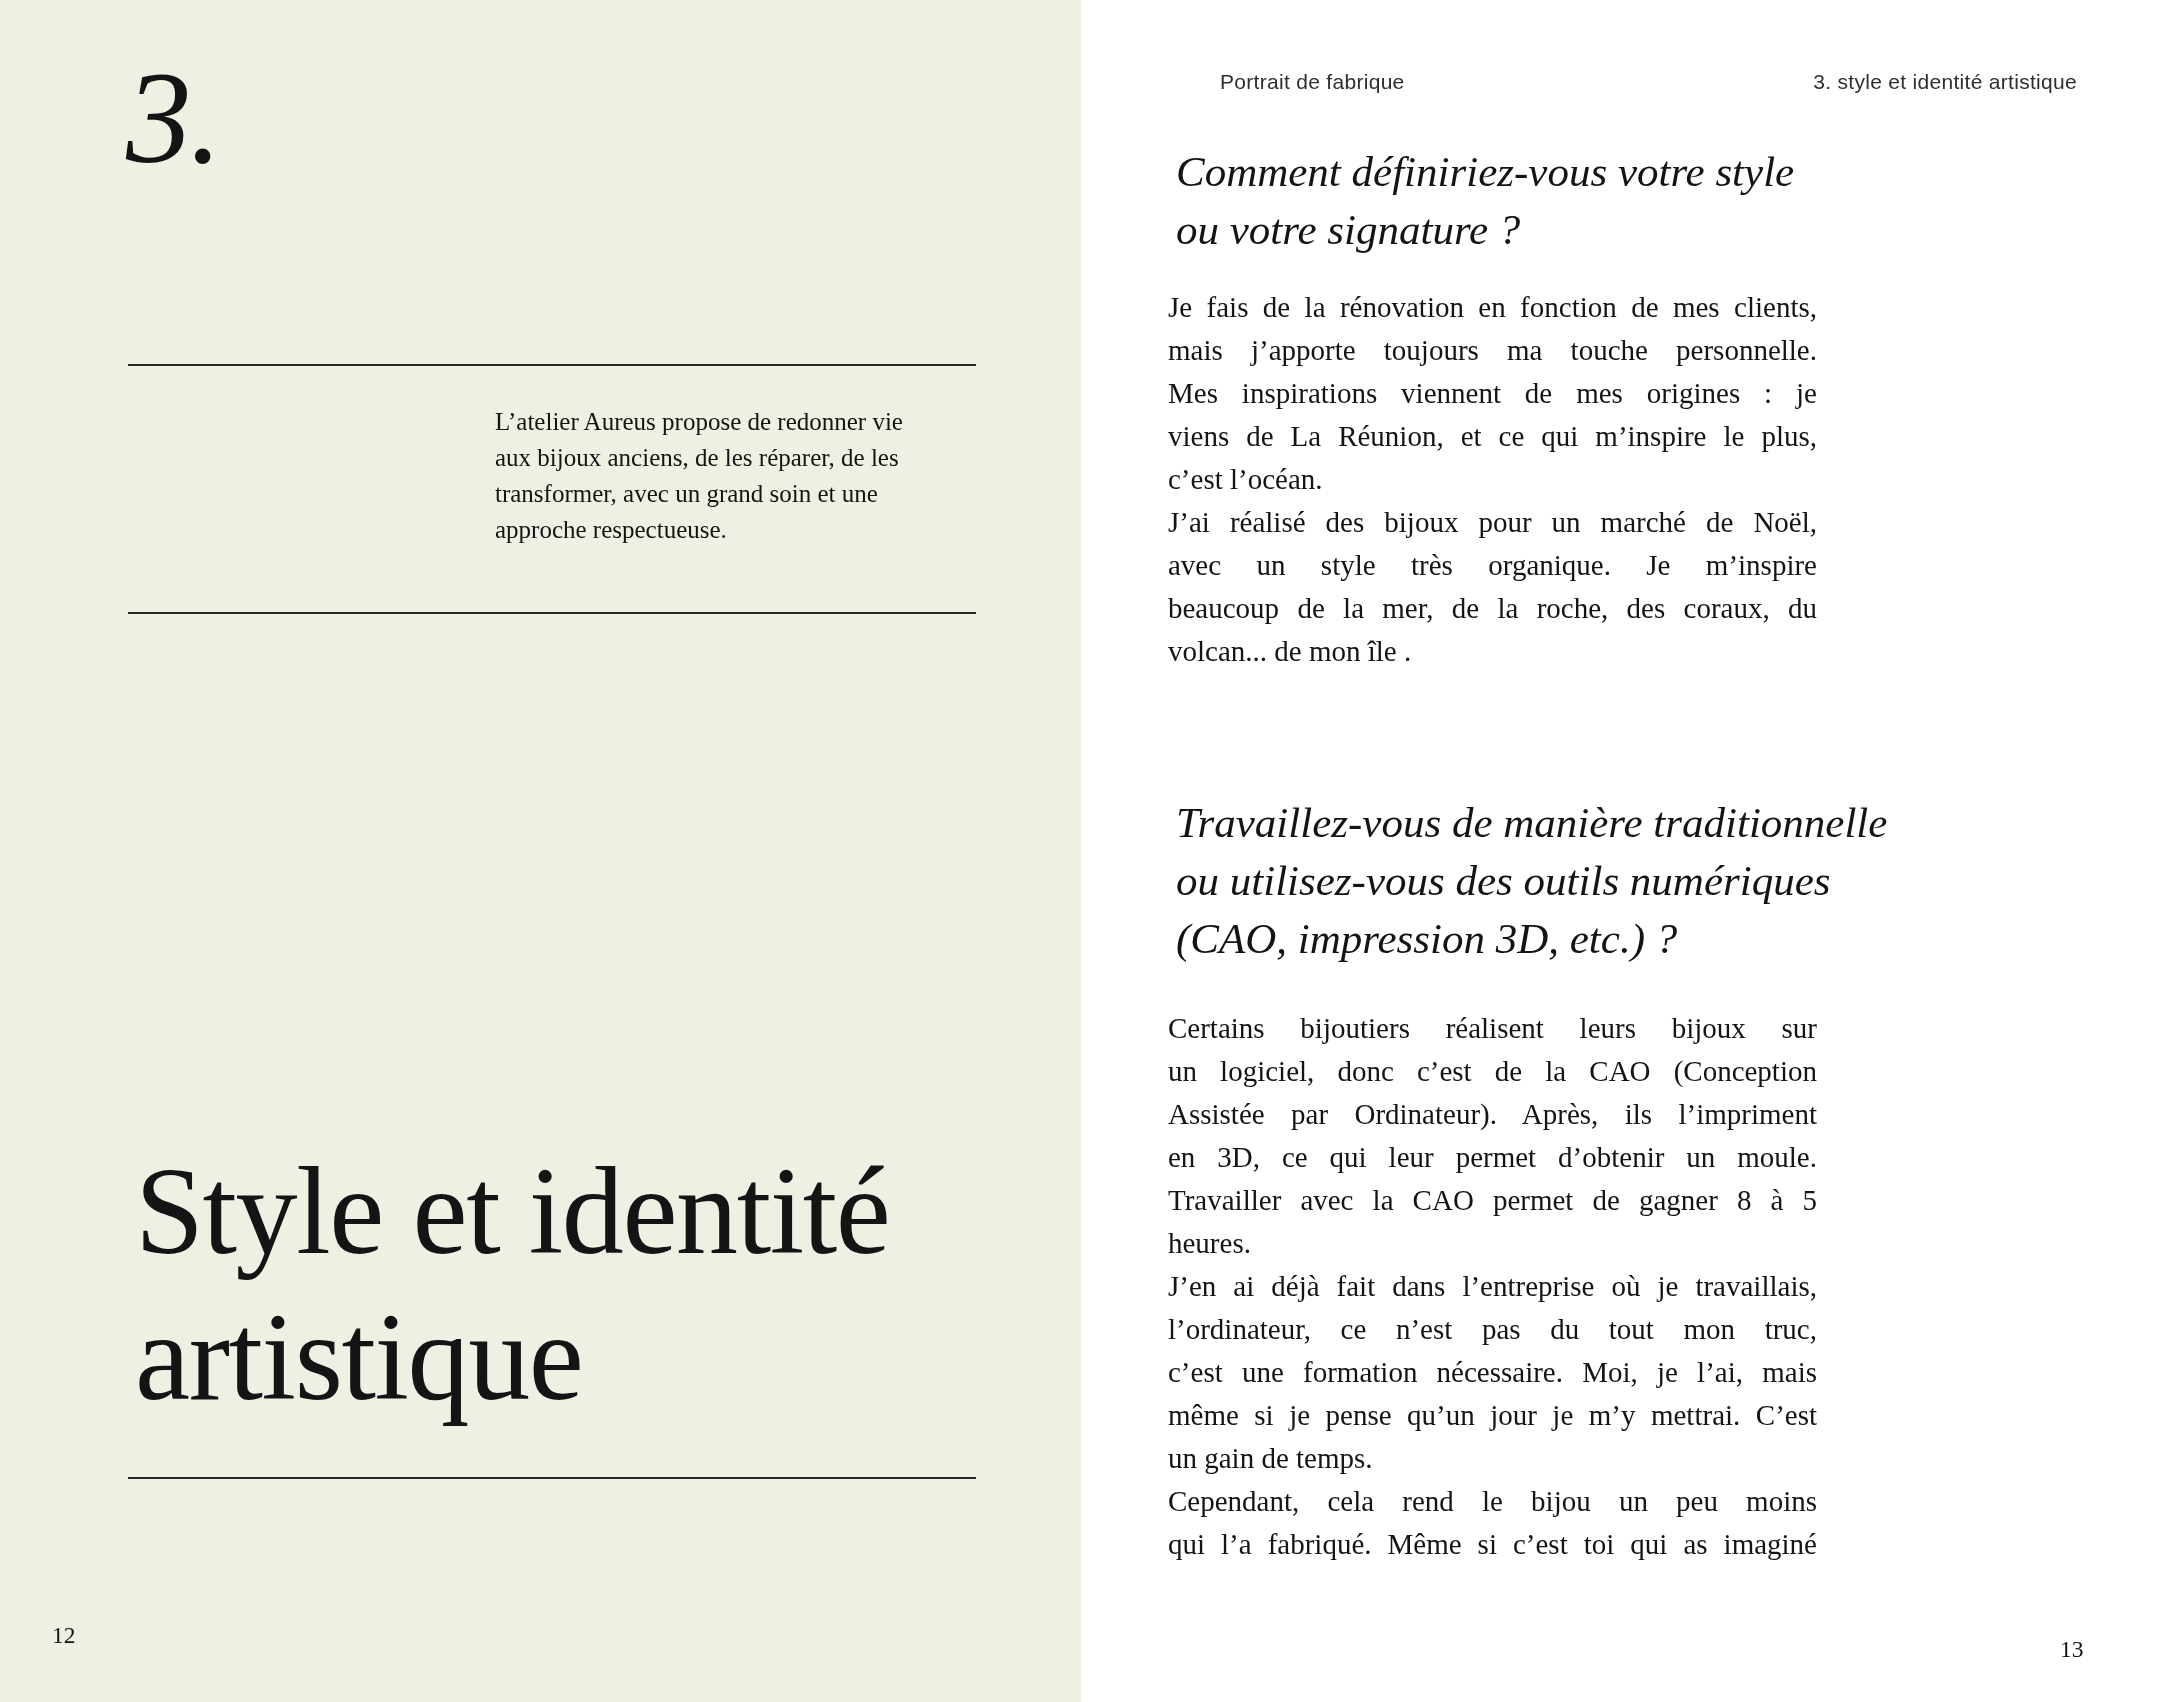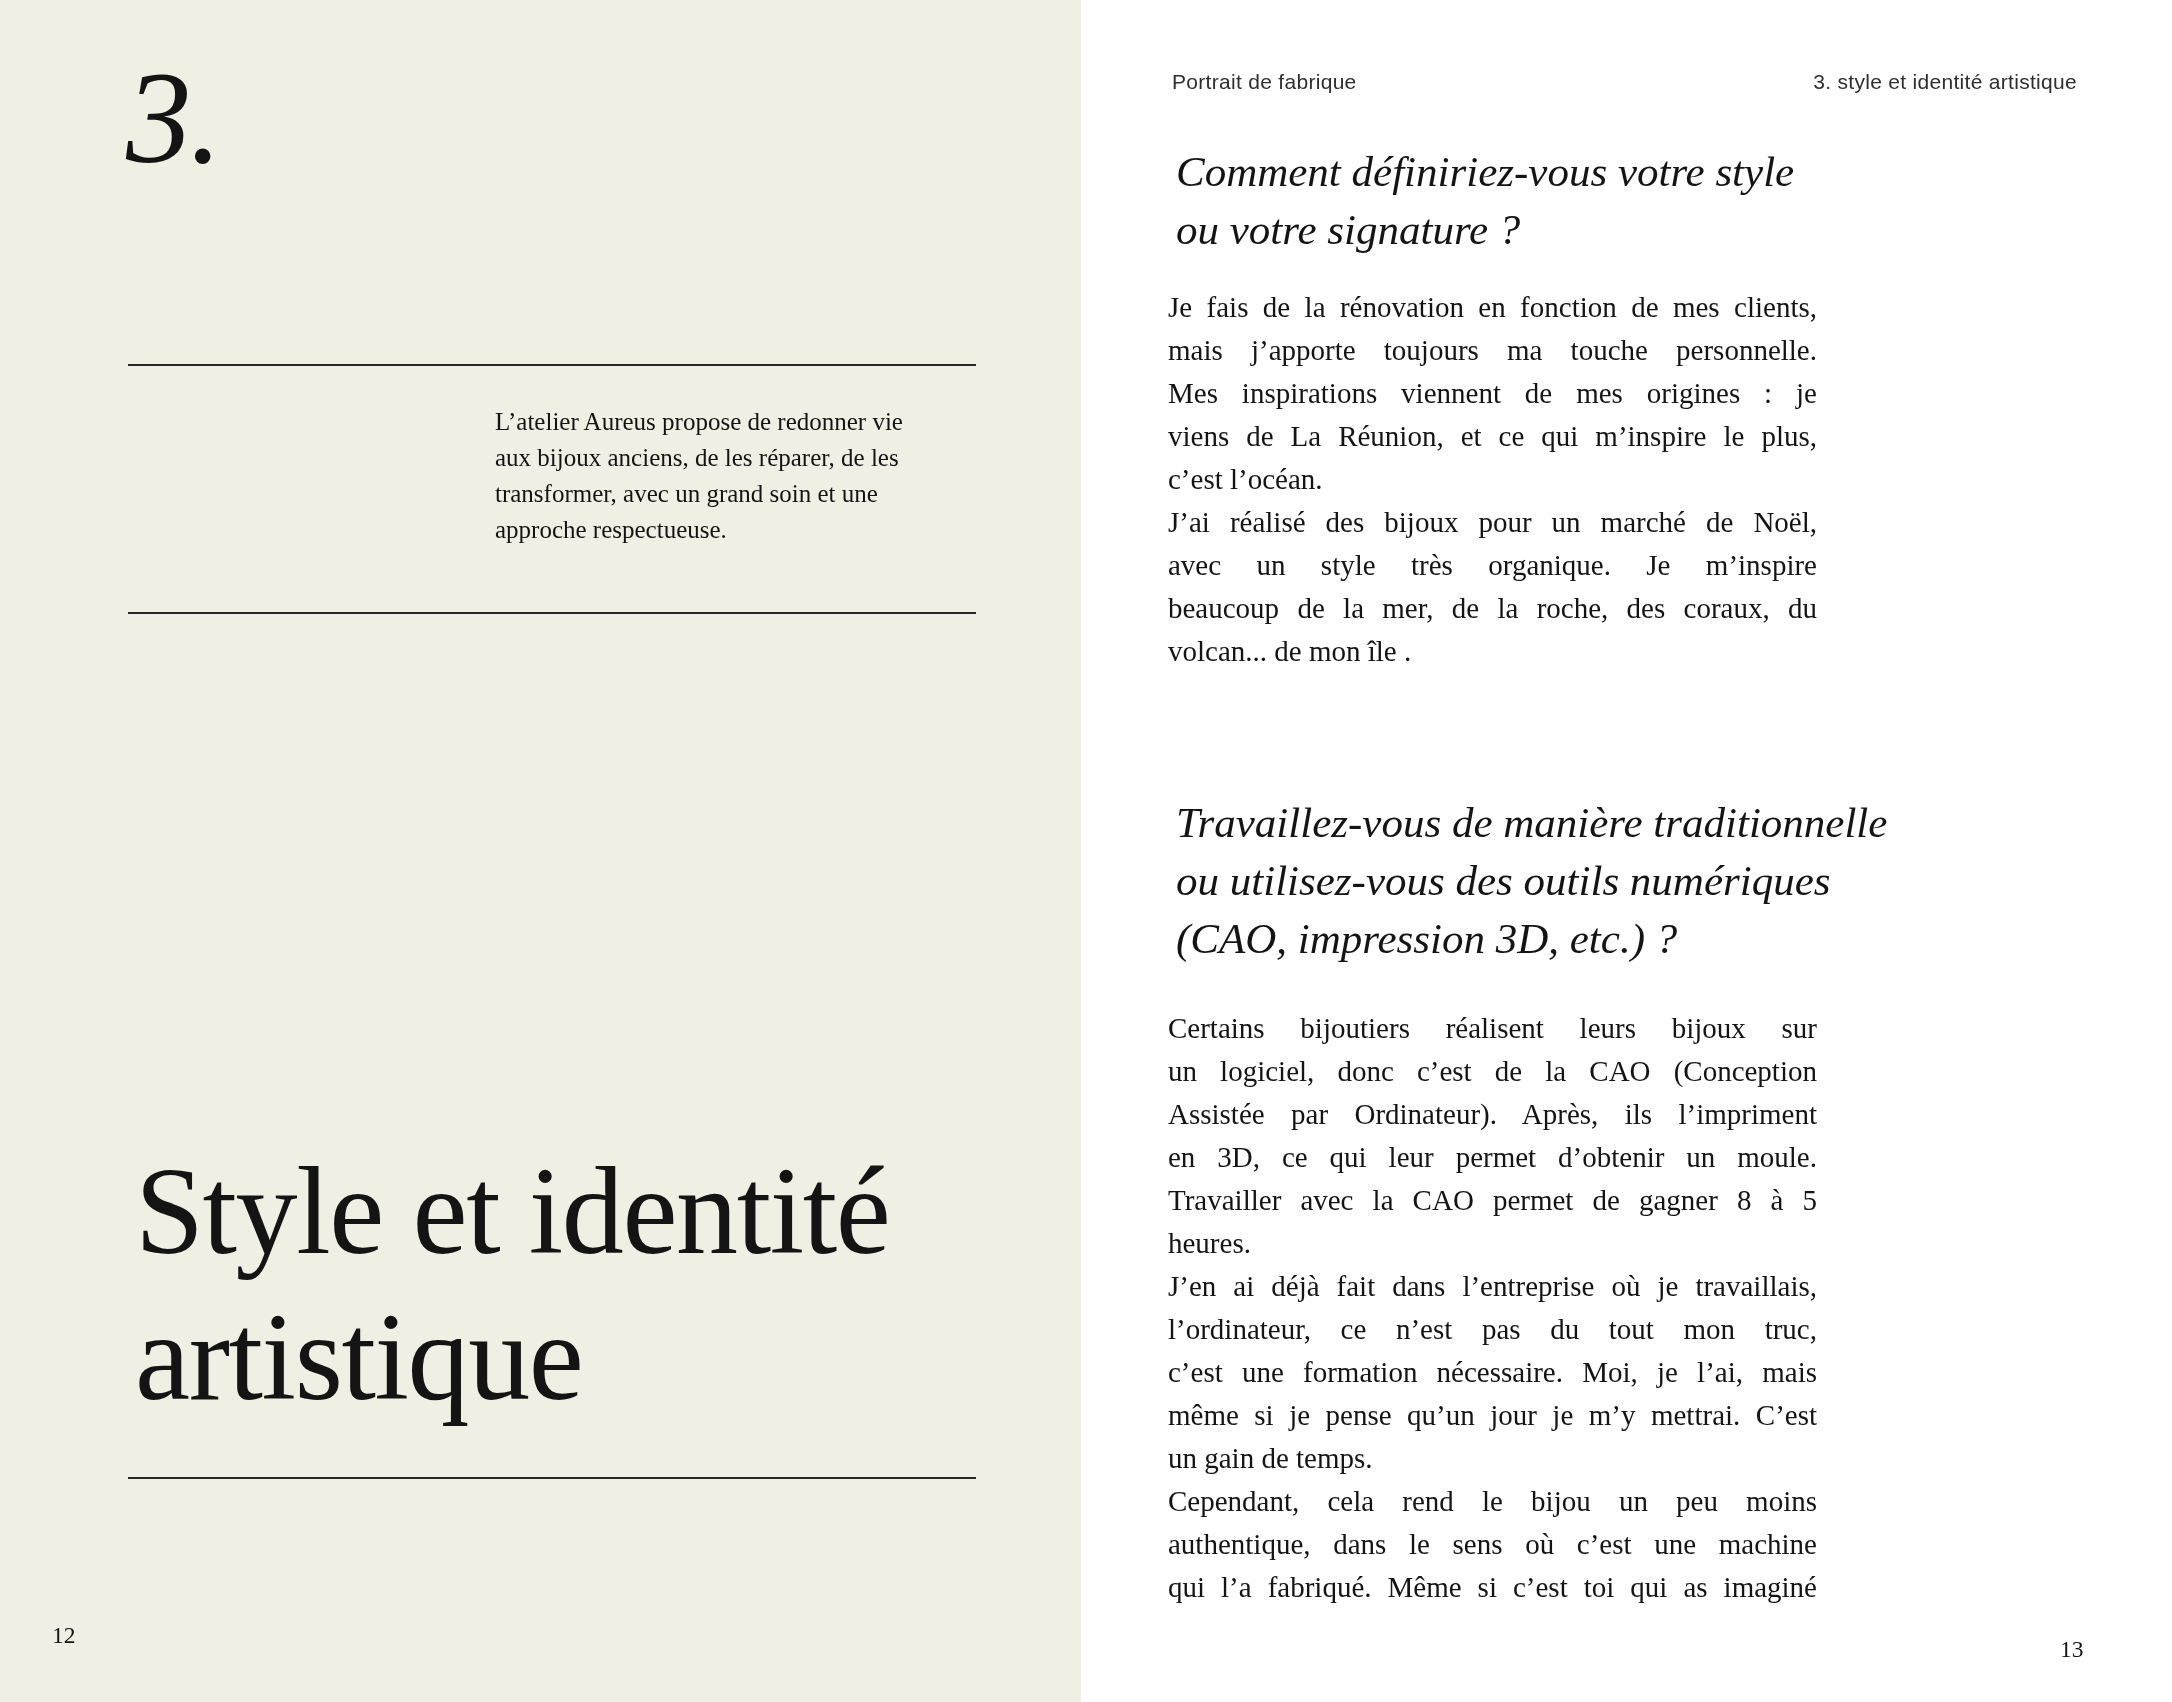--- a/index.html
+++ b/index.html
@@ -36,20 +36,21 @@
   .pagenum{position:absolute;font-size:23.5px;line-height:1;}
   .pagenum-left{left:52px;top:1624px;}
   .pagenum-right{left:2060px;top:1638px;}
 
   
   .running-header{
     position:absolute;top:70px;
     font-family:"Liberation Sans", sans-serif;
     font-size:21px;line-height:1.1;color:var(--header-text,#2e2e2e);
     letter-spacing:0.3px;
+    margin-left:48px;
   }
   .header-left{left:1172px;}
   .header-right{right:95px;text-align:right;}
 
   .question{
     position:absolute;left:1168px;margin:8px;width:987px;
     font-style:italic;font-weight:normal;
     font-size:43px;line-height:58px;letter-spacing:0px;
   }
   .question-1{top:135px;}
@@ -127,20 +128,19 @@
       <div class="line">Assistée par Ordinateur). Après, ils l’impriment</div>
       <div class="line">en 3D, ce qui leur permet d’obtenir un moule.</div>
       <div class="line">Travailler avec la CAO permet de gagner 8 à 5</div>
       <div class="line short">heures.</div>
       <div class="line">J’en ai déjà fait dans l’entreprise où je travaillais,</div>
       <div class="line">l’ordinateur, ce n’est pas du tout mon truc,</div>
       <div class="line">c’est une formation nécessaire. Moi, je l’ai, mais</div>
       <div class="line">même si je pense qu’un jour je m’y mettrai. C’est</div>
       <div class="line short">un gain de temps.</div>
       <div class="line">Cependant, cela rend le bijou un peu moins</div>
-      <div class="line">authentique, dans le sens où c’est une machine</div>
       <div class="line">qui l’a fabriqué. Même si c’est toi qui as imaginé</div>
     </div>
 
   <div class="pagenum pagenum-right">13</div>
 
 </div>
 
 
 </body></html>

